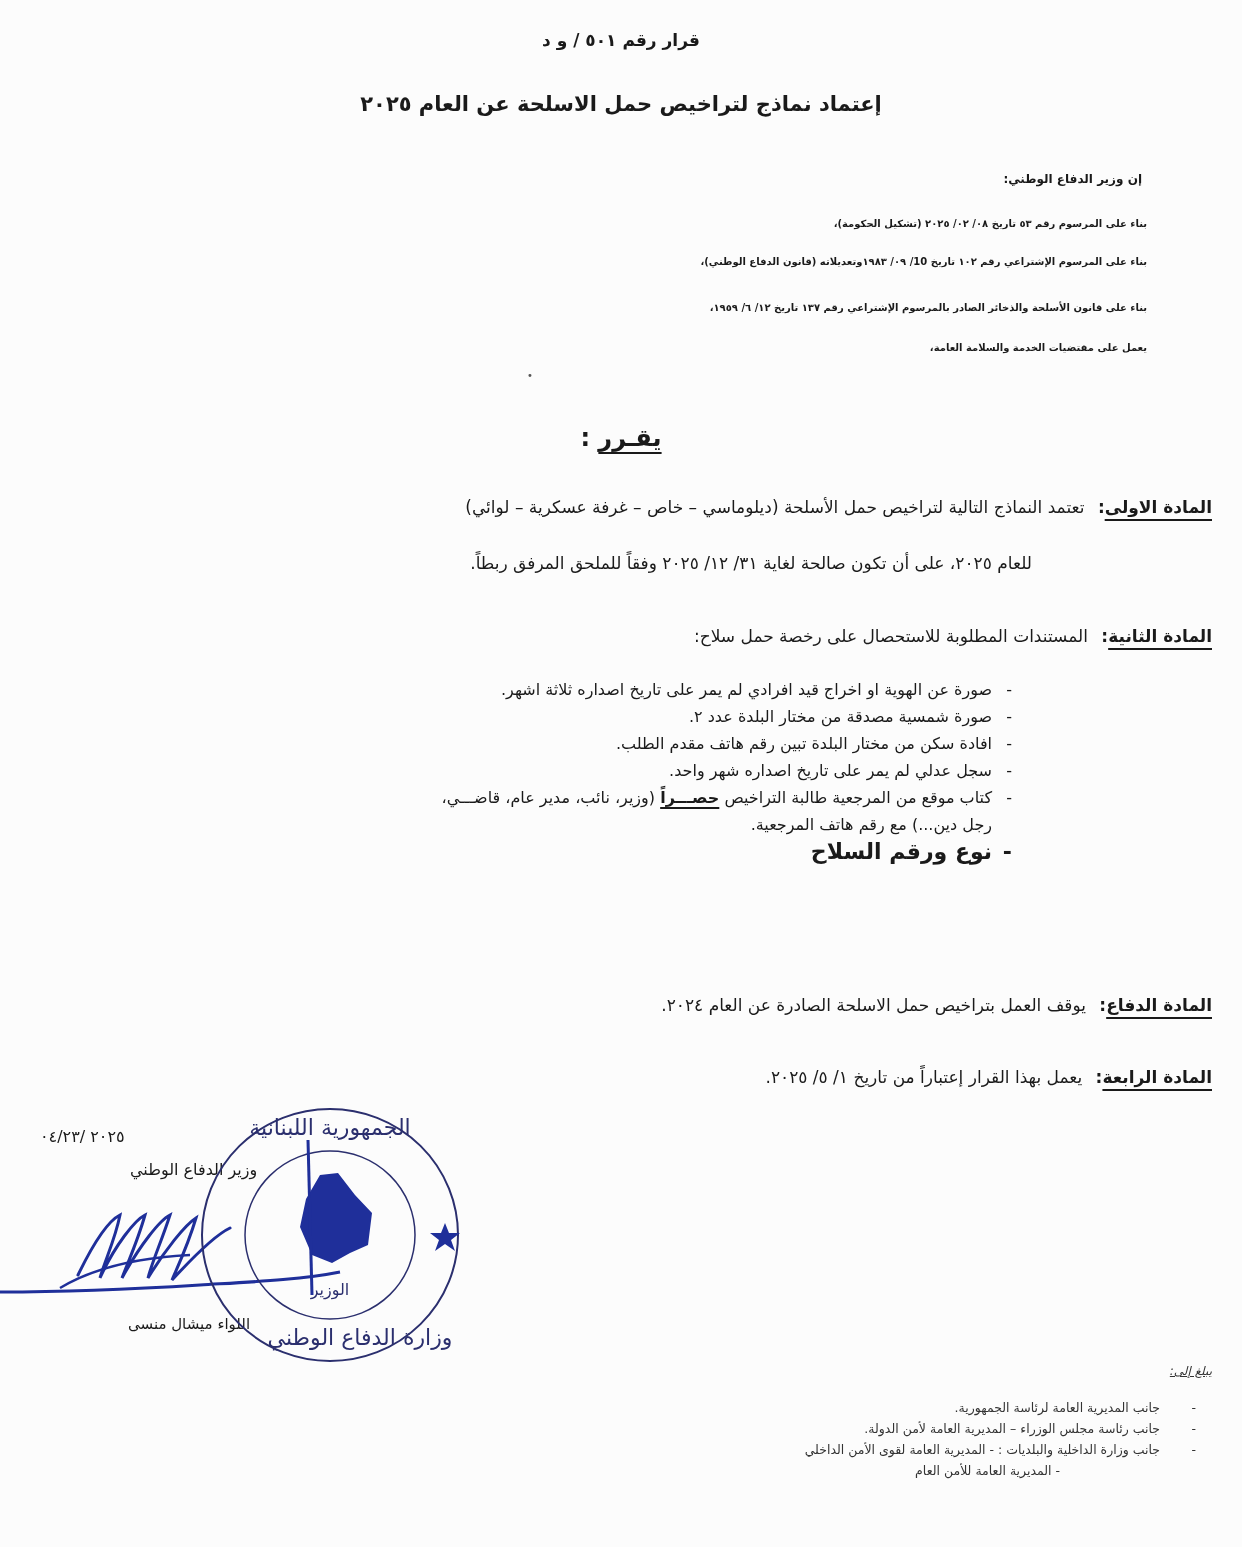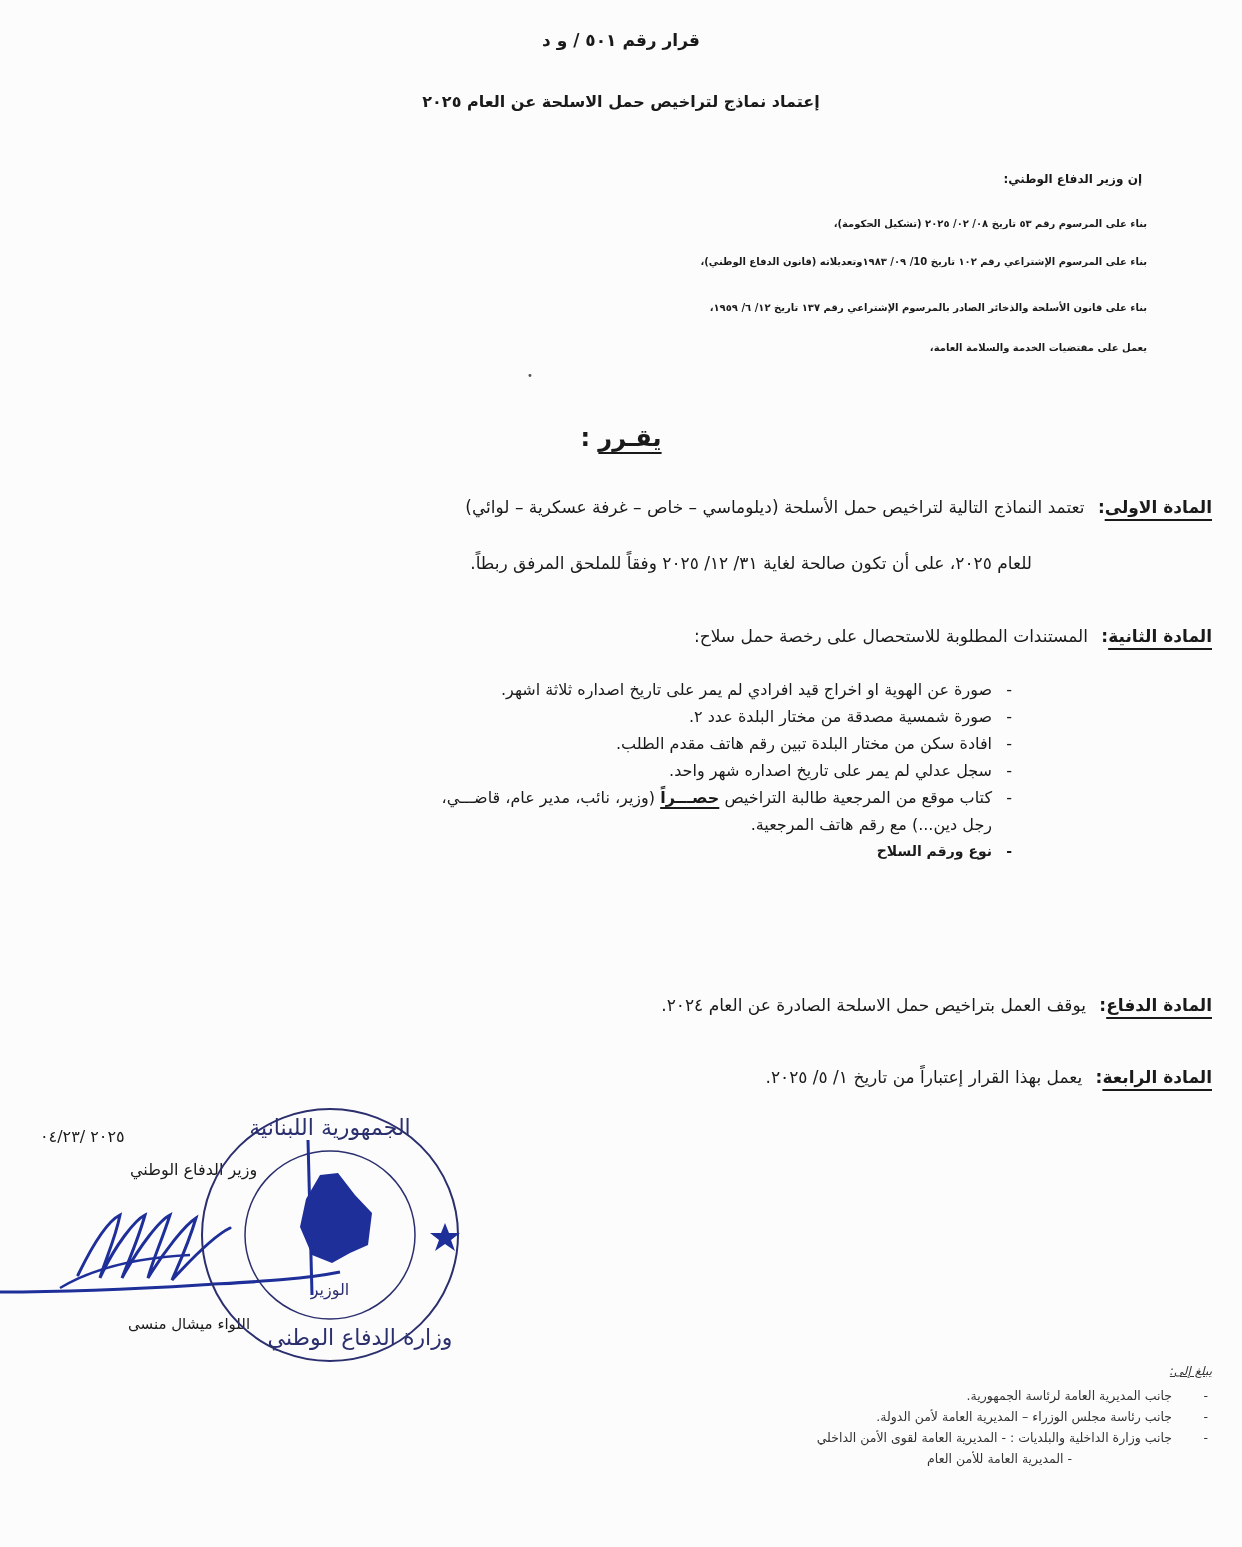--- a/index.html
+++ b/index.html
@@ -29,21 +29,21 @@
       font-weight: bold;
       font-size: 17px;
       direction: rtl;
     }
     .decision-no .num { }
     .decision-title {
       top: 92px;
       left: 0; right: 0;
       text-align: center;
       font-weight: bold;
-      font-size: 16px;
+      font-size: 21px;
     }
     .preamble {
       right: 95px;
       font-weight: bold;
       font-size: 10px;
     }
     .preamble.head { font-size: 12px; top: 172px; right: 100px; }
     .star-mark {
       top: 370px;
       left: 527px;
@@ -84,21 +84,21 @@
       margin: 0;
       padding: 0;
       list-style: none;
     }
     .doc-list li { position: relative; padding-right: 20px; white-space: nowrap; }
     .doc-list li::before {
       content: "-";
       position: absolute;
       right: 0;
     }
-    .doc-list li.bold { font-weight: bold; font-size: 14px; }
+    .doc-list li.bold { font-weight: bold; font-size: 22px; }
     .doc-list .emph {
       font-weight: bold;
       text-decoration: underline;
       text-decoration-thickness: 2px;
       text-underline-offset: 4px;
     }
     .doc-list .sub { padding-right: 20px; }
     .doc-list .sub::before { content: ""; }
 
     .sig-date {
@@ -139,21 +139,21 @@
       text-decoration: underline;
       color: #333;
       font-style: italic;
     }
     .cc-list {
       top: 1385px;
       right: 30px;
       font-size: 12.5px;
       line-height: 21px;
       color: #333;
-      margin: 0;
+      margin: 12px;
       padding: 0;
       list-style: none;
     }
     .cc-list li { position: relative; padding-right: 40px; white-space: nowrap; }
     .cc-list li::before { content: "-"; position: absolute; right: 4px; }
     .cc-list li.cont { padding-right: 140px; }
     .cc-list li.cont::before { content: ""; }
   </style>
 </head>
 <body>

